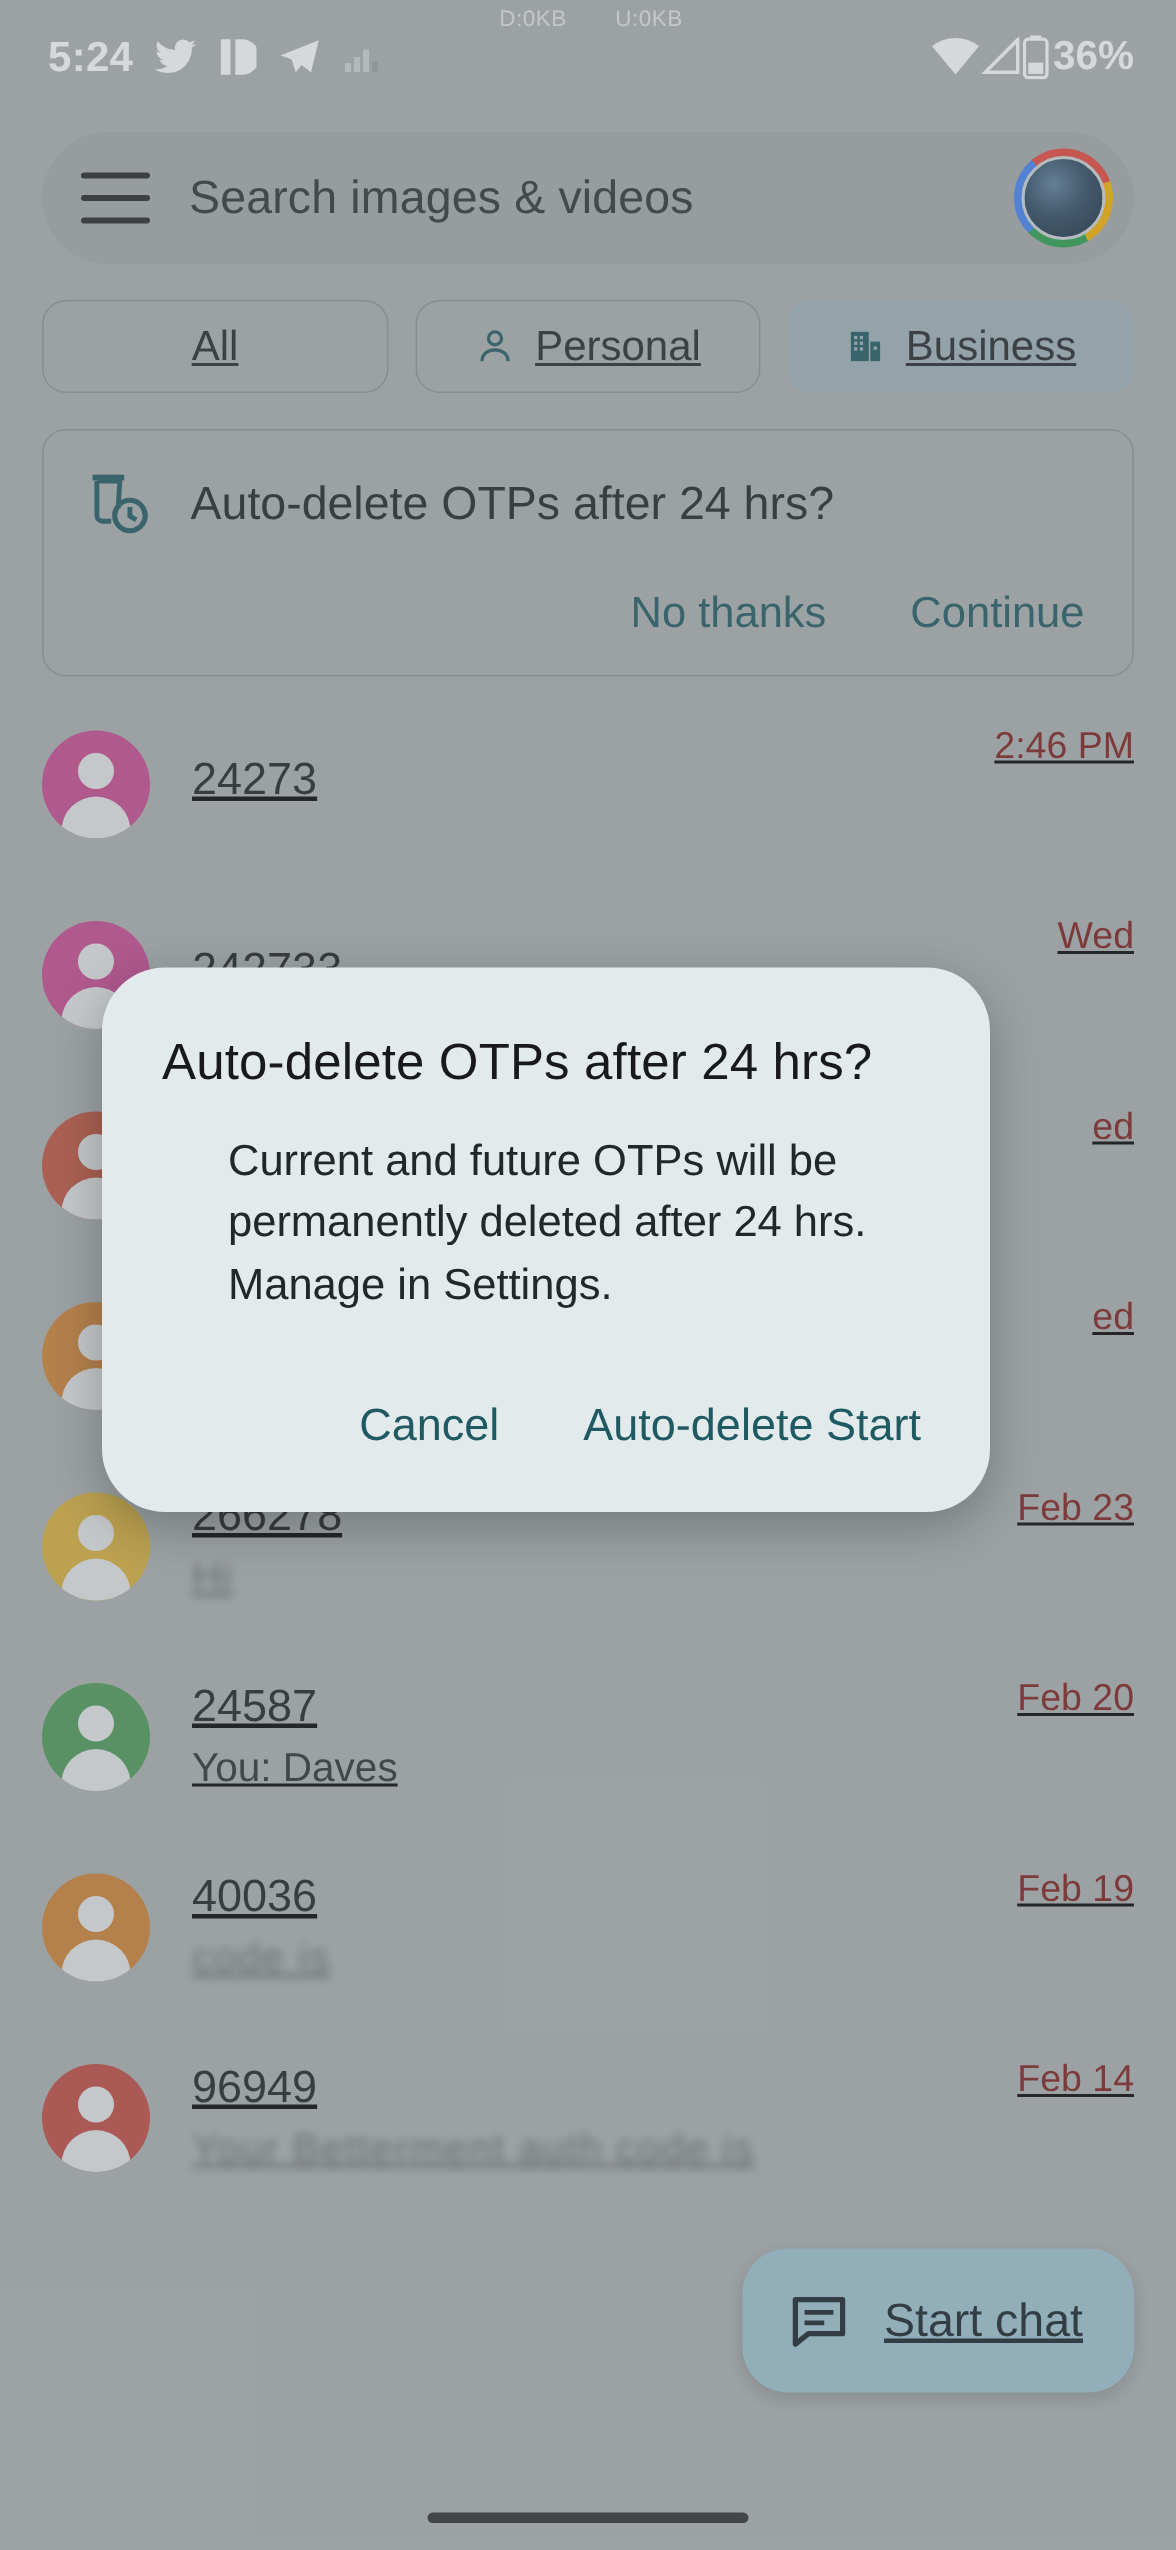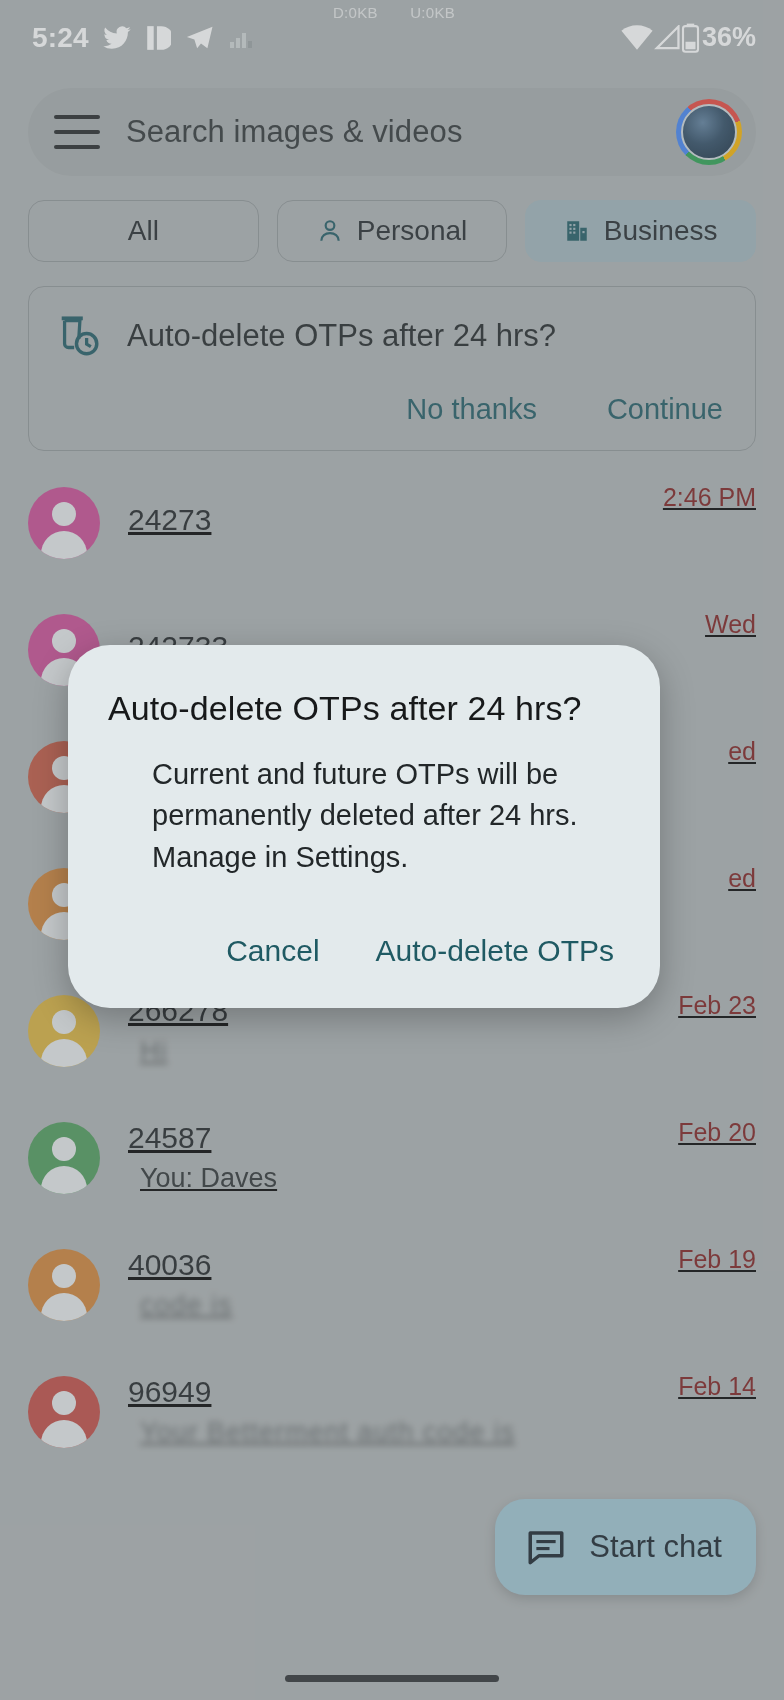--- a/index.html
+++ b/index.html
@@ -69,33 +69,34 @@
   }
 
   
   .chips { display: flex; gap: 18px; padding: 24px 28px 0 28px; }
   .chip {
     flex: 1 1 0; height: 62px; border-radius: 16px;
     display: flex; align-items: center; justify-content: center; gap: 14px;
     font-size: 28px; color: #22282b;
     border: 1.5px solid #8e9597; background: transparent;
     cursor: pointer;
+    text-decoration: underline;
   }
   .chip.selected { background: #9fb4bb; border-color: #9fb4bb; }
 
   
   .promo-card {
     margin: 24px 28px 0 28px;
     border: 1.5px solid #8e9597; border-radius: 16px;
     padding: 26px 26px 16px 26px;
   }
   .promo-top { display: flex; align-items: center; gap: 26px; }
   .promo-title { font-size: 31px; color: #1f2426; }
   .promo-actions {
-    display: flex; justify-content: flex-end; gap: 70px;
+    display: flex; justify-content: flex-end; gap: 56px;
     margin-top: 34px; padding-right: 6px; padding-bottom: 8px;
   }
   .promo-btn { font-size: 29px; color: #1f5a63; cursor: pointer; }
 
   
   .conv-list { padding: 8px 28px 0 28px; text-decoration: underline; }
   .conv-row {
     position: relative; height: 127px;
     display: flex; align-items: center;
   }
@@ -110,41 +111,41 @@
   }
   .conv-avatar::after {
     content: ""; position: absolute; left: 50%; top: 44px;
     transform: translateX(-50%);
     width: 46px; height: 42px; border-radius: 23px 23px 0 0; background: #e6e9ea;
   }
   .conv-body { flex: 1 1 auto; margin-left: 28px; min-width: 0; }
   .conv-name { font-size: 30px; color: #1d2224; line-height: 1.28; }
   .conv-snippet {
     font-size: 27px; color: #2c3133; line-height: 1.3; margin-top: 4px;
-    white-space: nowrap; overflow: hidden; margin-left: 12px;
+    white-space: nowrap; overflow: hidden;
   }
   .conv-snippet.redacted {
     filter: blur(3.2px); opacity: .55; letter-spacing: 1px;
   }
   .conv-name.redacted { filter: blur(3.4px); opacity: .6; }
   .conv-time {
     flex: 0 0 auto; align-self: flex-start; margin-top: 24px;
     font-size: 25px; color: #7f1d1d; white-space: nowrap;
   }
 
   
   .fab {
     position: absolute; right: 28px; bottom: 105px;
     height: 96px; min-width: 236px; border-radius: 30px;
     background: #9ec4d2;
     display: flex; align-items: center; gap: 22px;
     padding: 0 34px 0 30px; cursor: pointer;
     box-shadow: 0 4px 12px rgba(0,0,0,.18);
   }
-  .fab-label { font-size: 31px; color: #16212a; white-space: nowrap; }
+  .fab-label { font-size: 31px; color: #16212a; white-space: nowrap; text-decoration: underline; }
 
   
   .gesture-bar {
     position: absolute; left: 50%; transform: translateX(-50%);
     bottom: 18px; width: 214px; height: 7px; border-radius: 4px;
     background: #2b2f31;
   }
 
   
   #scrim {
@@ -376,15 +377,15 @@
   <div class="gesture-bar"></div>
 </div>
 
 <div id="scrim"></div>
 
 <div class="dialog">
   <div class="dialog-title">Auto-delete OTPs after 24 hrs?</div>
   <div class="dialog-body">Current and future OTPs will be permanently deleted after 24 hrs. Manage in Settings.</div>
   <div class="dialog-actions">
     <span class="dialog-btn">Cancel</span>
-    <span class="dialog-btn">Auto-delete OTPs</span>
+    <span class="dialog-btn">Auto-delete Start</span>
   </div>
 </div>
 
 </body></html>

